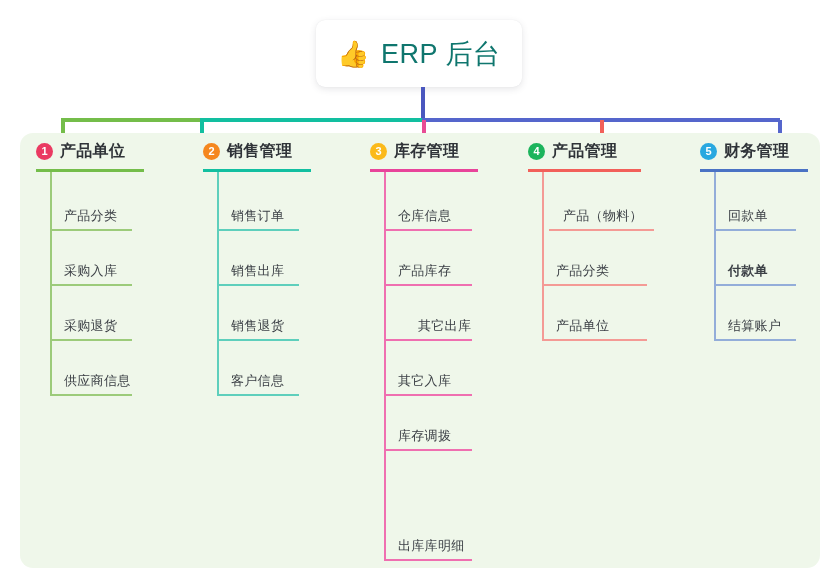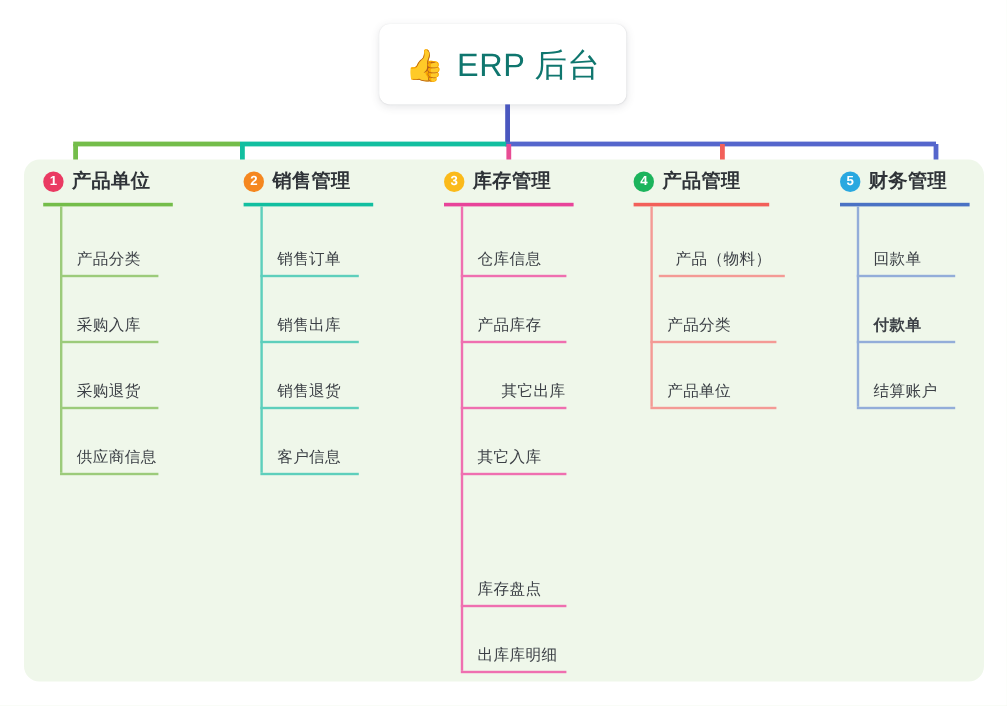--- a/index.html
+++ b/index.html
@@ -150,22 +150,22 @@
             <div class="leaf-rule" style="left: 0px; top: 22px; width: 88px; background: rgb(239, 111, 176);"></div>
           </div>
           <div class="leaf" style="left: 14px; top: 184px; width: 88px; height: 24px;">
             <span class="leaf-label" style="left: 3px; top: 0px; margin-left: 31px;">其它出库</span>
             <div class="leaf-rule" style="left: 0px; top: 22px; width: 88px; background: rgb(239, 111, 176);"></div>
           </div>
           <div class="leaf" style="left: 14px; top: 239px; width: 88px; height: 24px;">
             <span class="leaf-label" style="left: 14px; top: 0px;">其它入库</span>
             <div class="leaf-rule" style="left: 0px; top: 22px; width: 88px; background: rgb(239, 111, 176);"></div>
           </div>
-          <div class="leaf" style="left: 14px; top: 349px; width: 88px; height: 24px;">
-            <span class="leaf-label" style="left: 14px; top: 0px;">库存盘点</span>
+          <div class="leaf" style="left: 14px; top: 294px; width: 88px; height: 24px;">
+            <span class="leaf-label" style="left: 14px; top: 0px;">库存调拨</span>
             <div class="leaf-rule" style="left: 0px; top: 22px; width: 88px; background: rgb(239, 111, 176);"></div>
           </div>
           <div class="leaf" style="left: 14px; top: 404px; width: 88px; height: 24px; padding-left: 25px;">
             <span class="leaf-label" style="left: 14px; top: 0px;">出库库明细</span>
             <div class="leaf-rule" style="left: 0px; top: 22px; width: 88px; background: rgb(239, 111, 176);"></div>
           </div>
         </div>
         <div class="col" style="left: 508px; width: 143px; height: 435px;">
           <div class="col-head">
             <span class="badge" style="background: rgb(28, 180, 92);">4</span>

